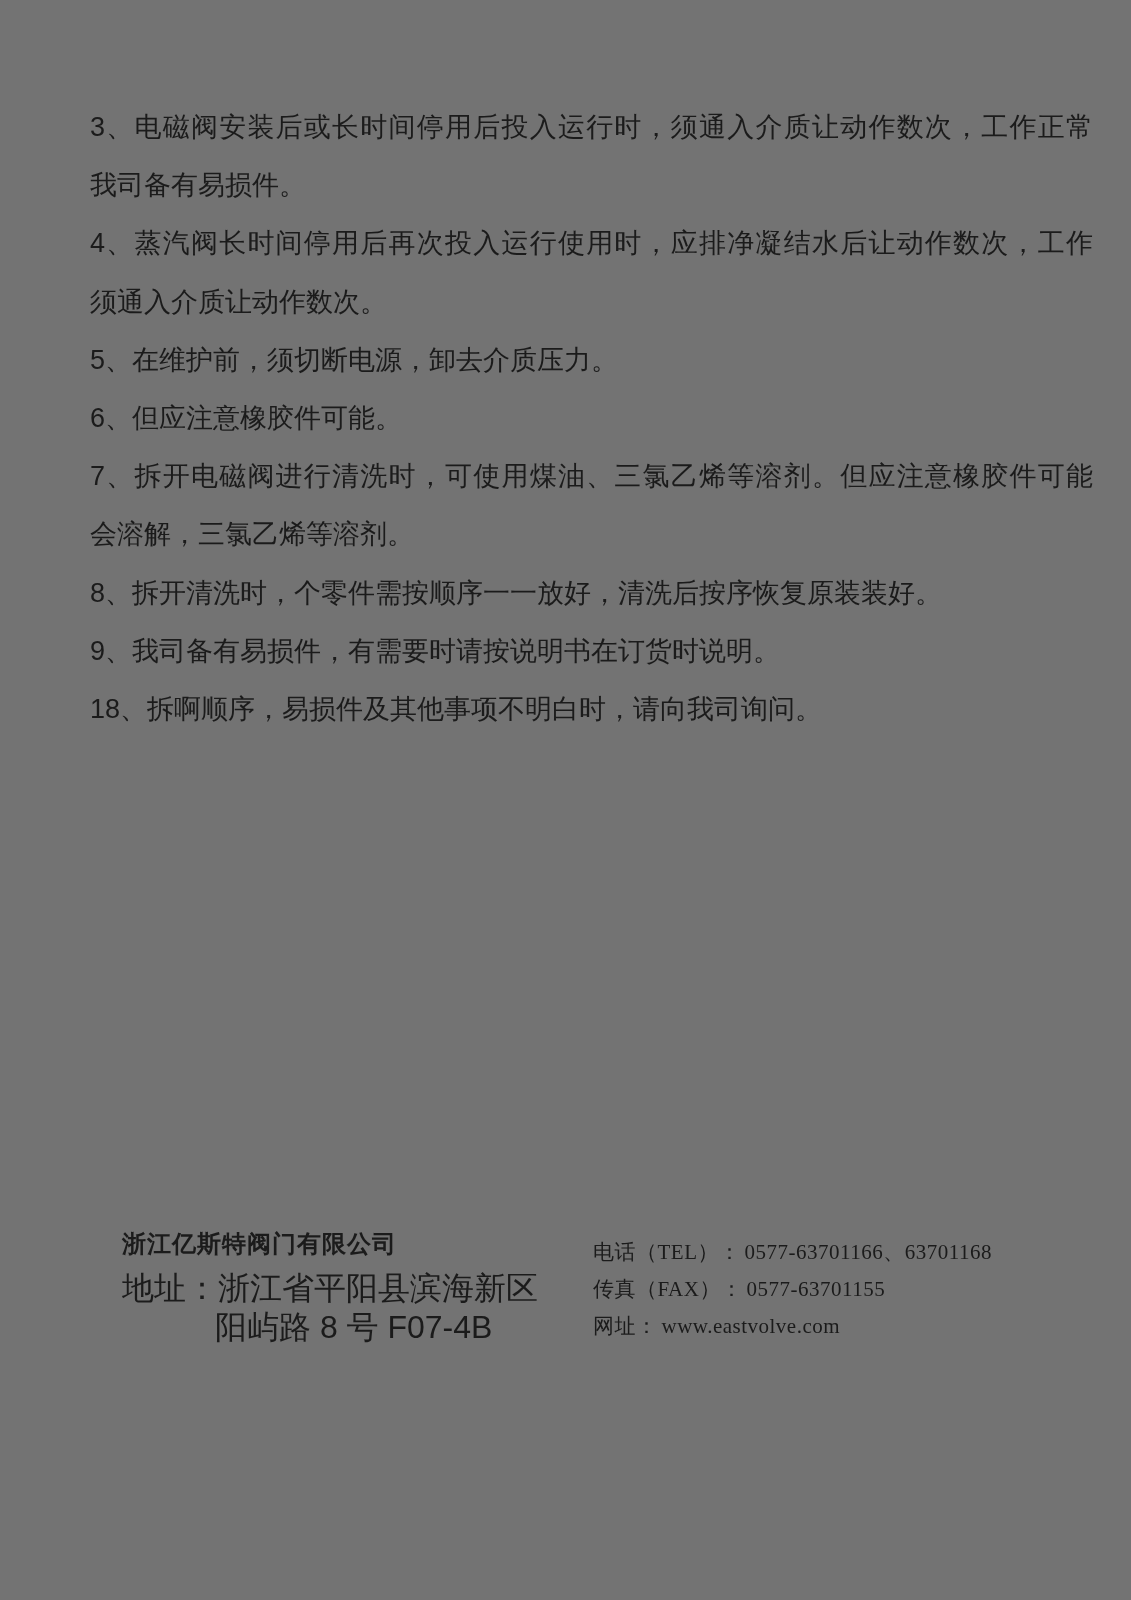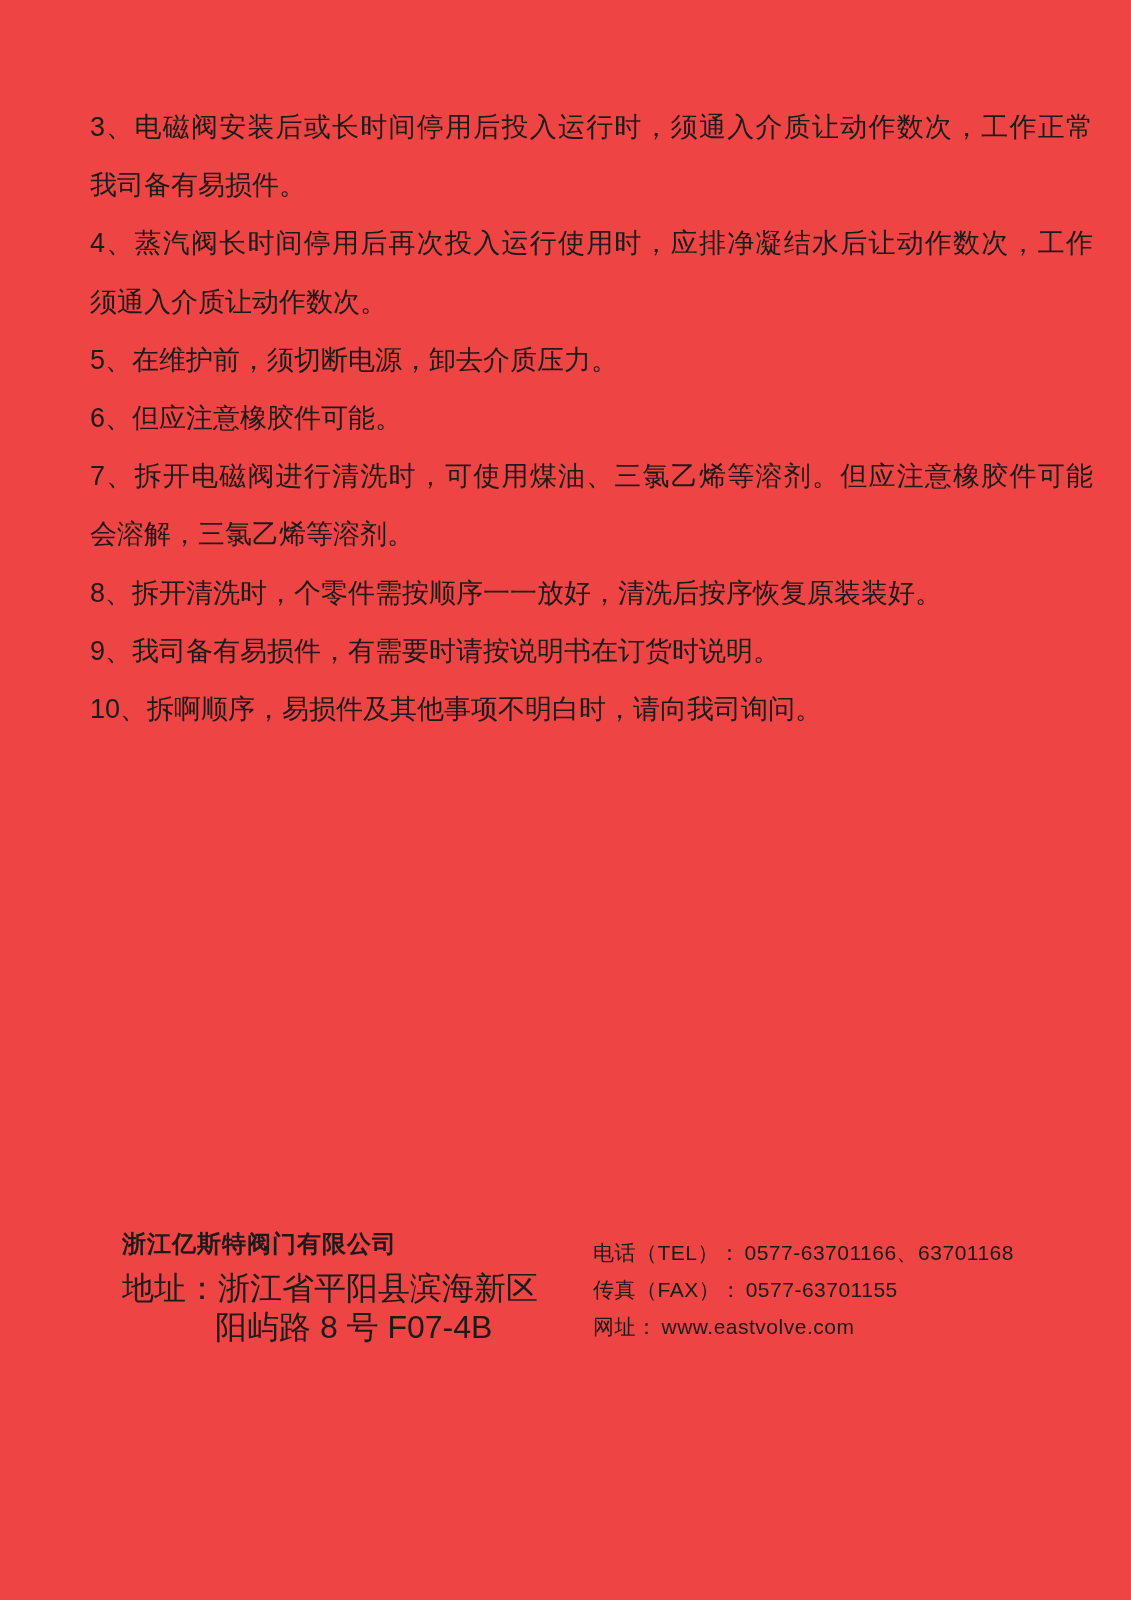--- a/index.html
+++ b/index.html
@@ -7,21 +7,21 @@
     width: 1131px;
     height: 1600px;
     background: #ffffff;
     position: relative;
     overflow: hidden;
     color: #1b1b1b;
   }
   .page {
     position: absolute;
     inset: 0;
-    background: #ef4444;
+    background: #737373;
   }
   
   .doc {
     position: absolute;
     left: 90px;
     top: 98px;
     width: 1003px;
   }
   .line {
     height: 58.2px;
@@ -66,21 +66,21 @@
   .addr2 {
     margin-left: 93px;
     line-height: 38px;
   }
   .footer-right {
     position: absolute;
     left: 593px;
     top: 1234px;
   }
   .contact-line {
-    font-family: Liberation Sans, sans-serif;
+    font-family: Liberation Serif, serif;
     font-size: 21px;
     line-height: 37px;
     letter-spacing: 0.5px;
     white-space: nowrap;
   }
   .contact-line .val { margin-left: 4px; }
 </style>
 </head>
 <body>
 
@@ -90,21 +90,21 @@
     <div class="line fill"><span class="num">3</span><span class="txt">、电磁阀安装后或长时间停用后投入运行时，须通入介质让动作数次，工作正常</span></div>
     <div class="line"><span class="txt">我司备有易损件。</span></div>
     <div class="line fill"><span class="num">4</span><span class="txt">、蒸汽阀长时间停用后再次投入运行使用时，应排净凝结水后让动作数次，工作</span></div>
     <div class="line"><span class="txt">须通入介质让动作数次。</span></div>
     <div class="line"><span class="num">5</span><span class="txt">、在维护前，须切断电源，卸去介质压力。</span></div>
     <div class="line"><span class="num">6</span><span class="txt">、但应注意橡胶件可能。</span></div>
     <div class="line fill"><span class="num">7</span><span class="txt">、拆开电磁阀进行清洗时，可使用煤油、三氯乙烯等溶剂。但应注意橡胶件可能</span></div>
     <div class="line"><span class="txt">会溶解，三氯乙烯等溶剂。</span></div>
     <div class="line"><span class="num">8</span><span class="txt">、拆开清洗时，个零件需按顺序一一放好，清洗后按序恢复原装装好。</span></div>
     <div class="line"><span class="num">9</span><span class="txt">、我司备有易损件，有需要时请按说明书在订货时说明。</span></div>
-    <div class="line"><span class="num">10</span><span class="txt">、拆啊顺序，易损件及其他事项不明白时，请向我司询问。</span></div>
+    <div class="line"><span class="num">18</span><span class="txt">、拆啊顺序，易损件及其他事项不明白时，请向我司询问。</span></div>
   </div>
 
   <div class="footer-left">
     <div class="company">浙江亿斯特阀门有限公司</div>
     <div class="addr">地址：浙江省平阳县滨海新区</div>
     <div class="addr addr2">阳屿路 8 号 F07-4B</div>
   </div>
 
   <div class="footer-right">
     <div class="contact-line"><span>电话（TEL）：</span><span class="val">0577-63701166、63701168</span></div>

